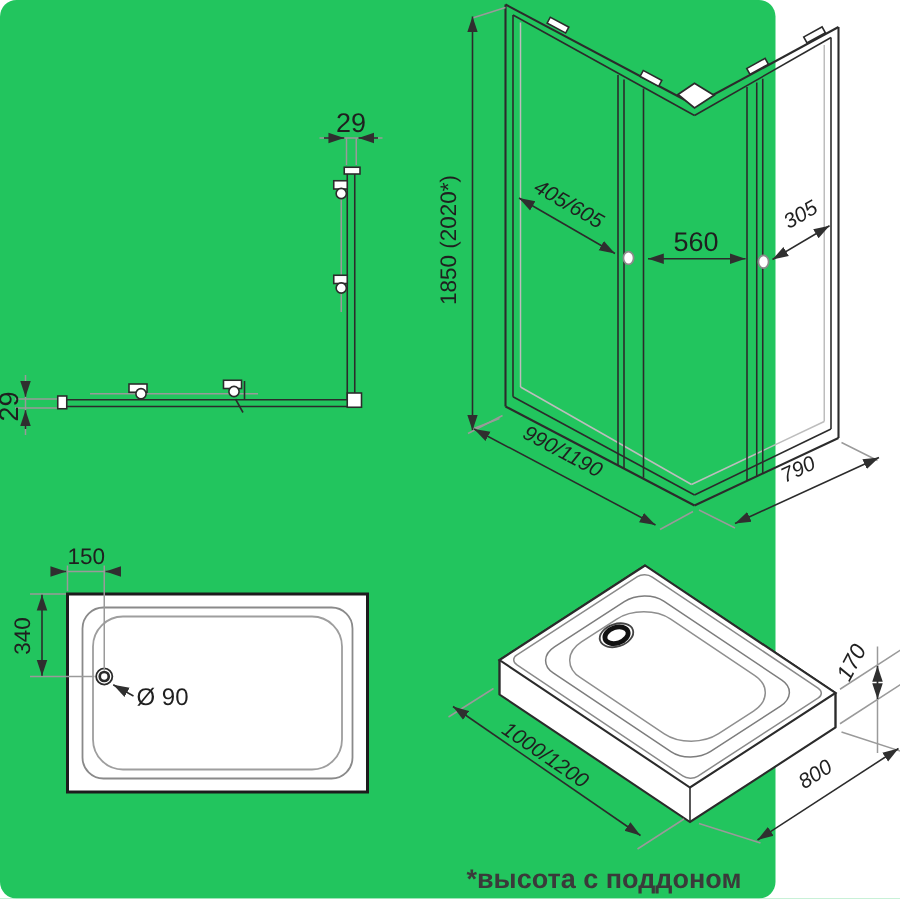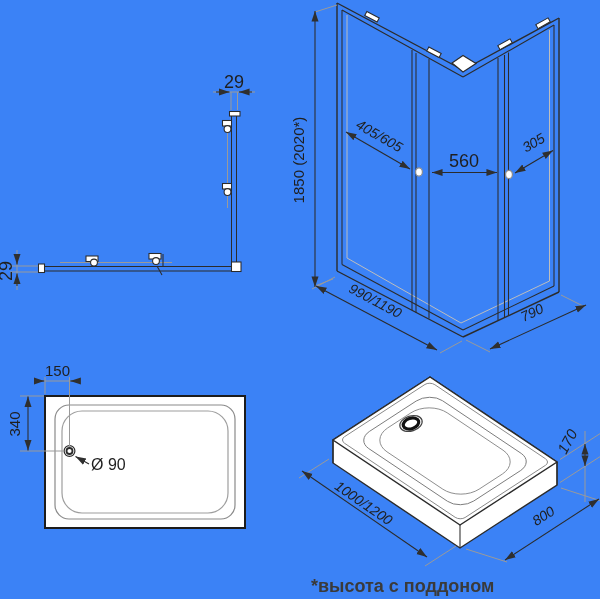--- a/index.html
+++ b/index.html
@@ -1,16 +1,16 @@
 <!DOCTYPE html>
 <html><head>
 <meta charset="utf-8">
 <style>
   html,body{margin:0;padding:0;background:#ffffff;}
-  .stage{width:600px;height:599px;position:relative;background:#3b82f6;}
+  .stage{width:517px;height:599px;position:relative;background:#22c55e;border-radius:11px;}
   svg{display:block;}
   text{font-family:"Liberation Sans", sans-serif;fill:#1f1f1f;}
   .dim-big{font-size:18px;}
   .dim-med{font-size:15px;}
   .dim-ital{font-size:14px;font-style:italic;}
   .dim-ital-lg{font-size:15px;font-style:italic;}
   .note{font-size:18px;font-weight:600;fill:#3a3a3a;}
   .ln-bold{stroke:#1c1c1c;stroke-width:2;fill:none;}
   .ln-mid{stroke:#2b2b2b;stroke-width:1.4;fill:none;}
   .ln-thin{stroke:#2b2b2b;stroke-width:1.05;fill:none;}

